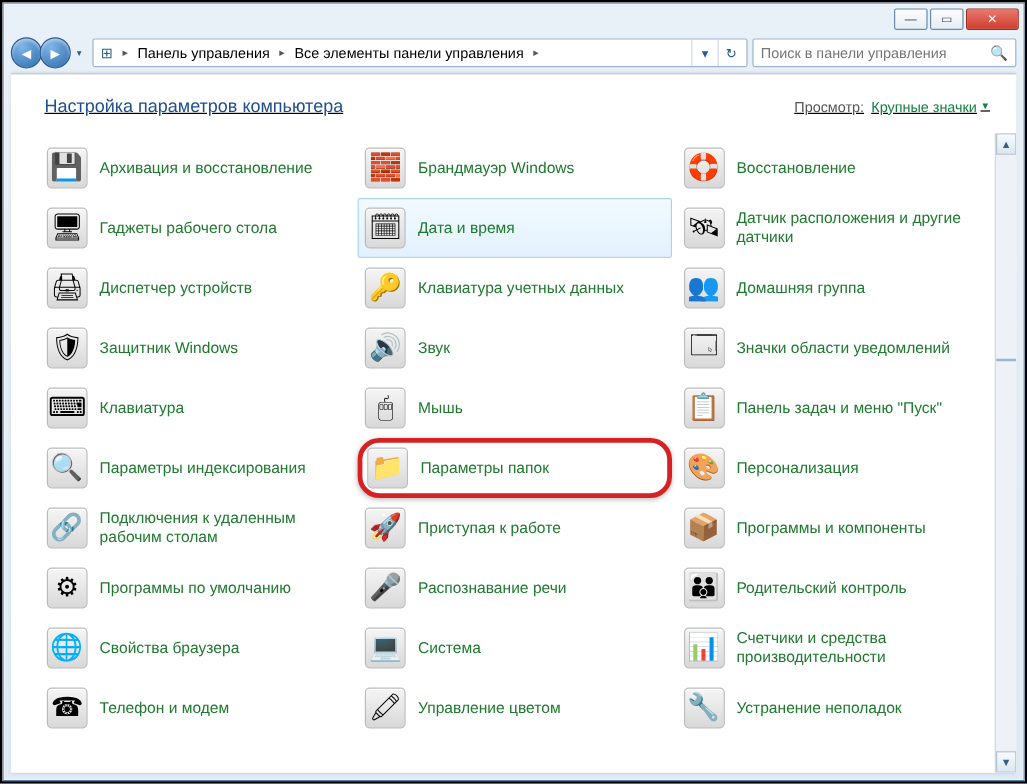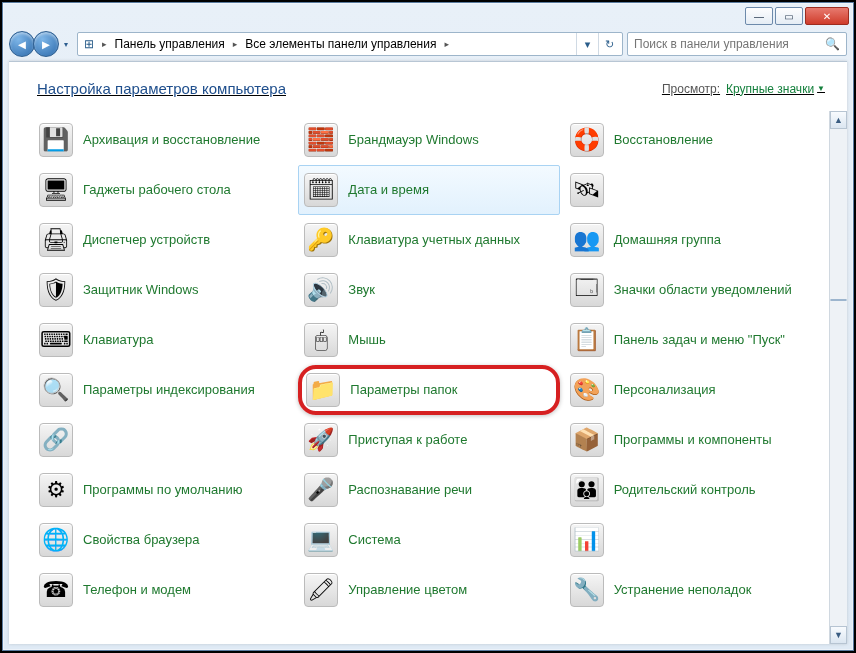--- a/index.html
+++ b/index.html
@@ -264,20 +264,21 @@
           <div class="item">
             <div class="ico">🖥</div>
             <div class="lbl">Гаджеты рабочего стола</div>
           </div>
           <div class="item hover">
             <div class="ico">🗓</div>
             <div class="lbl">Дата и время</div>
           </div>
           <div class="item">
             <div class="ico">🛰</div>
+            <div class="lbl">Датчик расположения и другие датчики</div>
           </div>
           <div class="item">
             <div class="ico">🖨</div>
             <div class="lbl">Диспетчер устройств</div>
           </div>
           <div class="item">
             <div class="ico">🔑</div>
             <div class="lbl">Клавиатура учетных данных</div>
           </div>
           <div class="item">
@@ -315,20 +316,21 @@
           <div class="item highlight">
             <div class="ico">📁</div>
             <div class="lbl">Параметры папок</div>
           </div>
           <div class="item">
             <div class="ico">🎨</div>
             <div class="lbl">Персонализация</div>
           </div>
           <div class="item">
             <div class="ico">🔗</div>
+            <div class="lbl">Подключения к удаленным рабочим столам</div>
           </div>
           <div class="item">
             <div class="ico">🚀</div>
             <div class="lbl">Приступая к работе</div>
           </div>
           <div class="item">
             <div class="ico">📦</div>
             <div class="lbl">Программы и компоненты</div>
           </div>
           <div class="item">
@@ -346,20 +348,21 @@
           <div class="item">
             <div class="ico">🌐</div>
             <div class="lbl">Свойства браузера</div>
           </div>
           <div class="item">
             <div class="ico">💻</div>
             <div class="lbl">Система</div>
           </div>
           <div class="item">
             <div class="ico">📊</div>
+            <div class="lbl">Счетчики и средства производительности</div>
           </div>
           <div class="item">
             <div class="ico">☎</div>
             <div class="lbl">Телефон и модем</div>
           </div>
           <div class="item">
             <div class="ico">🖍</div>
             <div class="lbl">Управление цветом</div>
           </div>
           <div class="item">

